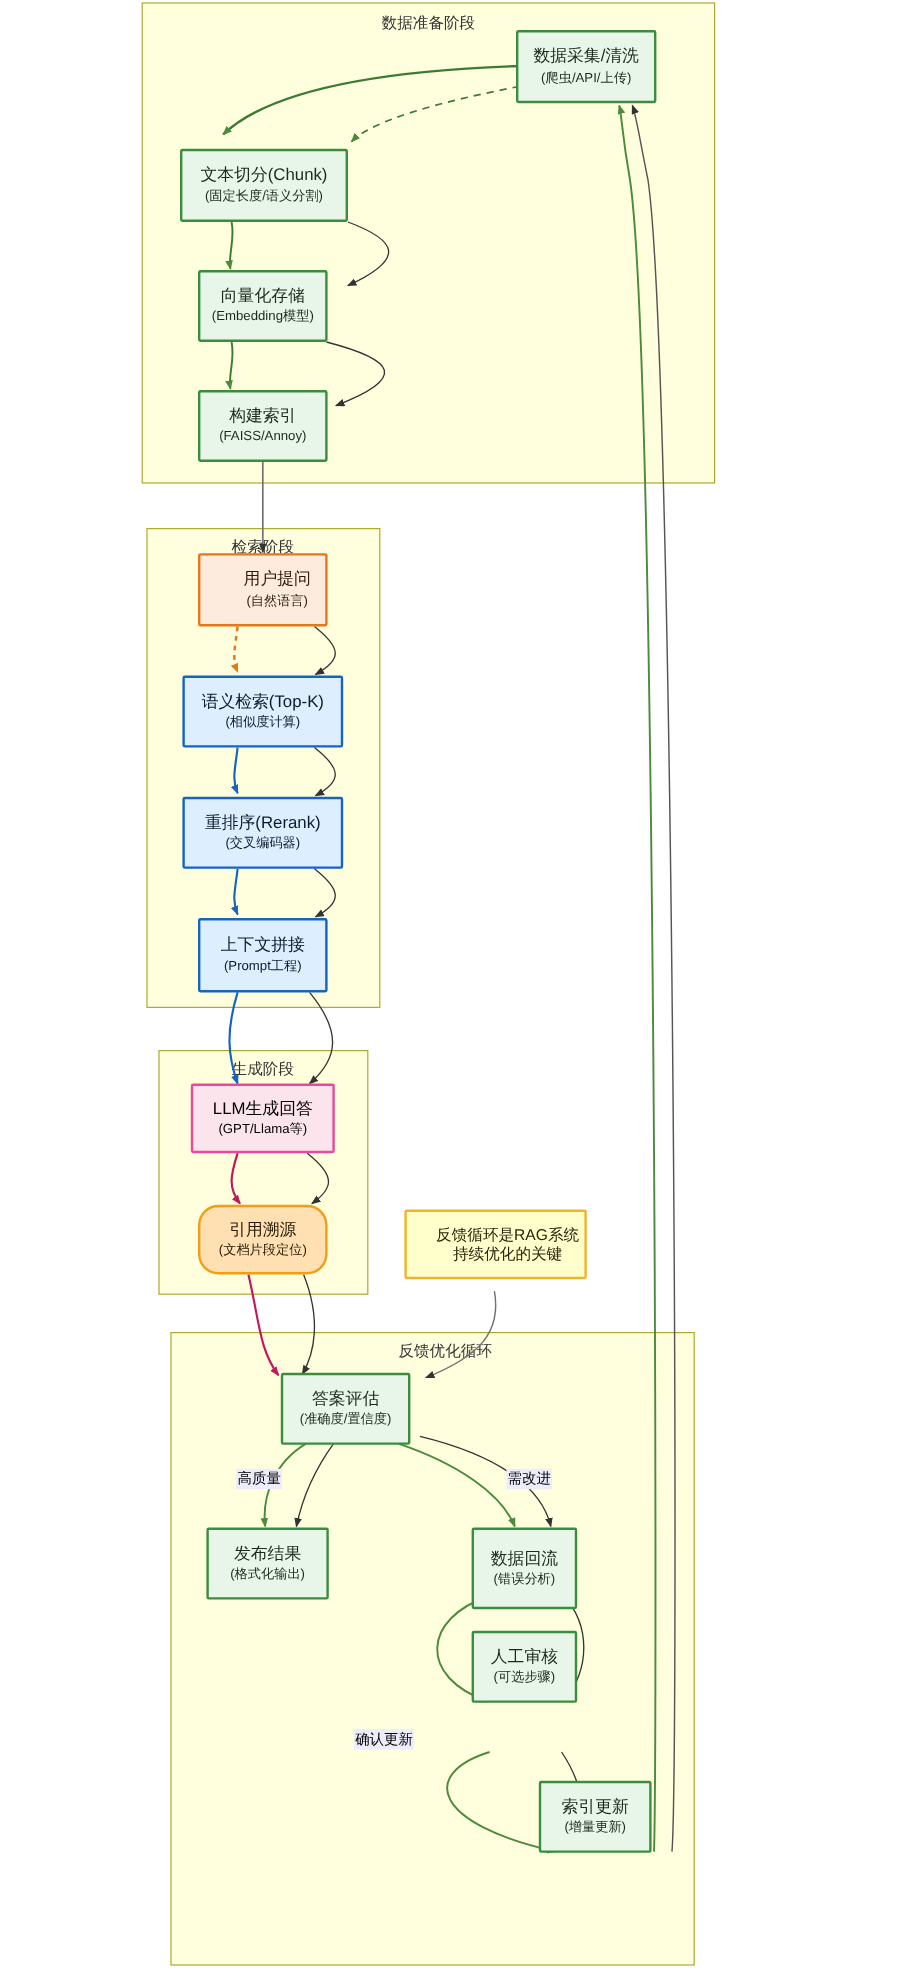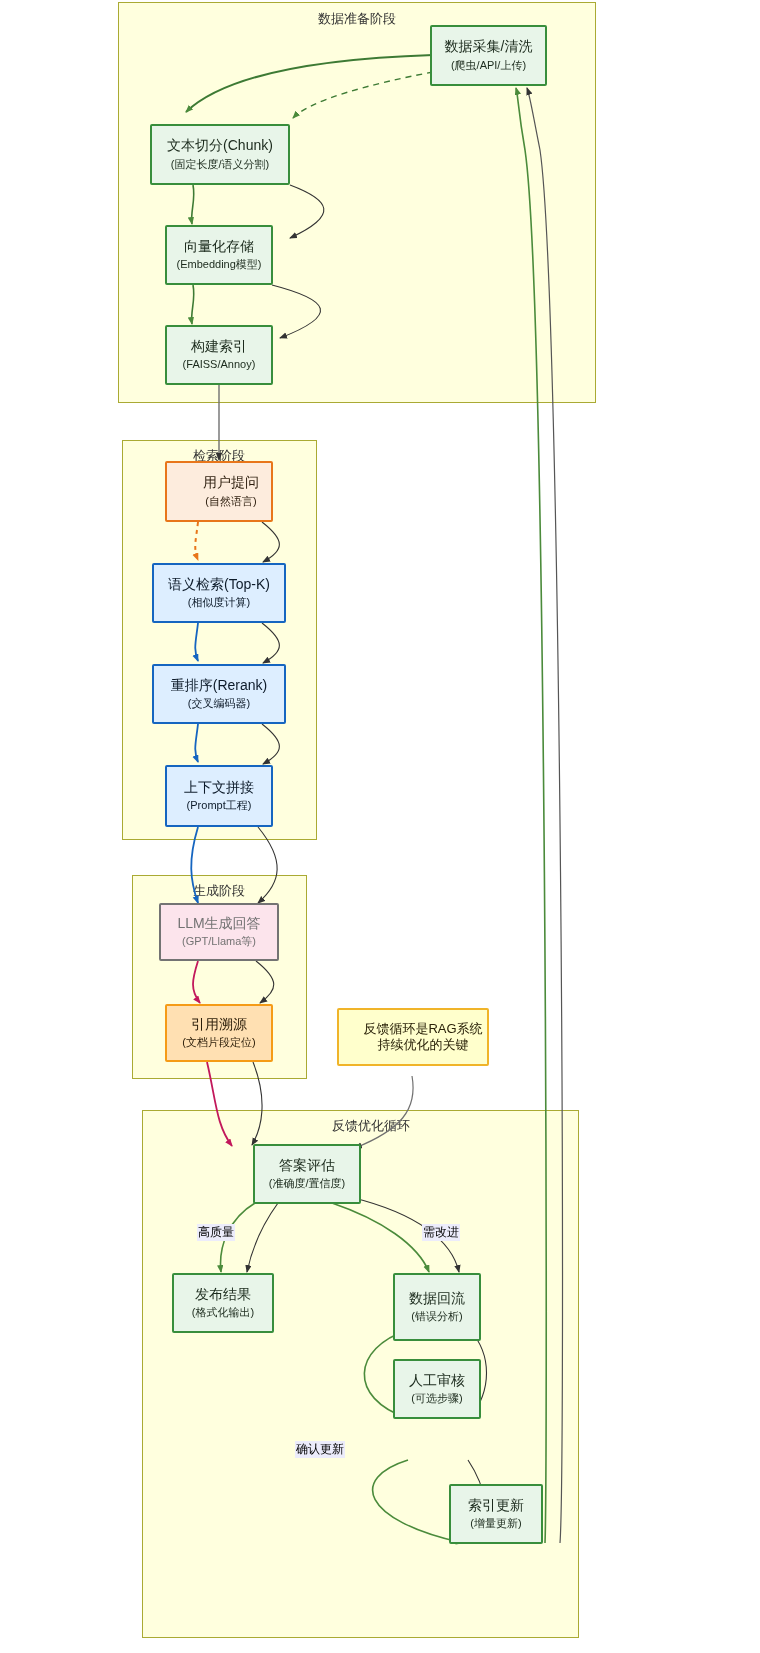--- a/index.html
+++ b/index.html
@@ -11,21 +11,21 @@
   .cluster-label{position:absolute;font-size:13px;color:#333333;white-space:nowrap;transform:translateX(-50%);}
 
   .node{position:absolute;box-sizing:border-box;display:flex;flex-direction:column;
         align-items:center;justify-content:center;border-radius:2px;}
   .node .t1{font-size:14px;line-height:1.25;white-space:nowrap;}
   .node .t2{font-size:11px;line-height:1.25;white-space:nowrap;margin-top:3px;}
 
   .green{background:#e8f5e9;border:2px solid #388e3c;color:#1b2a1c;}
   .orange{background:#fdecdd;border:2px solid #e8761a;color:#2b1c0c;}
   .blue{background:#ddeeff;border:2px solid #1565c0;color:#0d1b2a;}
-  .pink{background:#fce4ec;border:2px solid #737373;color:#737373;}
+  .pink{background:#fce4ec;border:2px solid #ec4899;color:#000000;}
   .amber{background:#ffe0b2;border:2px solid #f59b16;color:#2a1c08;}
   .note{background:#ffffcc;border:2px solid #f0b429;color:#2a2208;border-radius:2px;padding-left:20px;}
   .note .t1{font-size:13px;}
 
   .edge-label{position:absolute;font-size:12px;color:#000000;background:#ececfb;
               padding:0 1px;white-space:nowrap;transform:translateX(-50%);}
 </style>
 </head>
 <body>
 
@@ -153,31 +153,31 @@
   <div class="node blue" style="left:165px;top:765px;width:108px;height:62px;">
     <div class="t1">上下文拼接</div>
     <div class="t2">(Prompt工程)</div>
   </div>
 
   <div class="node pink" style="left:159px;top:903px;width:120px;height:58px;">
     <div class="t1">LLM生成回答</div>
     <div class="t2">(GPT/Llama等)</div>
   </div>
 
-  <div class="node amber" style="left:165px;top:1004px;width:108px;height:58px;">
+  <div class="node amber" style="left:165px;top:1004px;width:108px;height:58px;border-radius:17px;">
     <div class="t1">引用溯源</div>
     <div class="t2">(文档片段定位)</div>
   </div>
 
   <div class="node note" style="left:337px;top:1008px;width:152px;height:58px;">
     <div class="t1">反馈循环是RAG系统</div>
     <div class="t1">持续优化的关键</div>
   </div>
 
-  <div class="node green" style="left:253px;top:1144px;width:108px;height:60px;">
+  <div class="node green" style="left:234px;top:1144px;width:108px;height:60px;">
     <div class="t1">答案评估</div>
     <div class="t2">(准确度/置信度)</div>
   </div>
 
   <div class="node green" style="left:172px;top:1273px;width:102px;height:60px;">
     <div class="t1">发布结果</div>
     <div class="t2">(格式化输出)</div>
   </div>
 
   <div class="node green" style="left:393px;top:1273px;width:88px;height:68px;">

